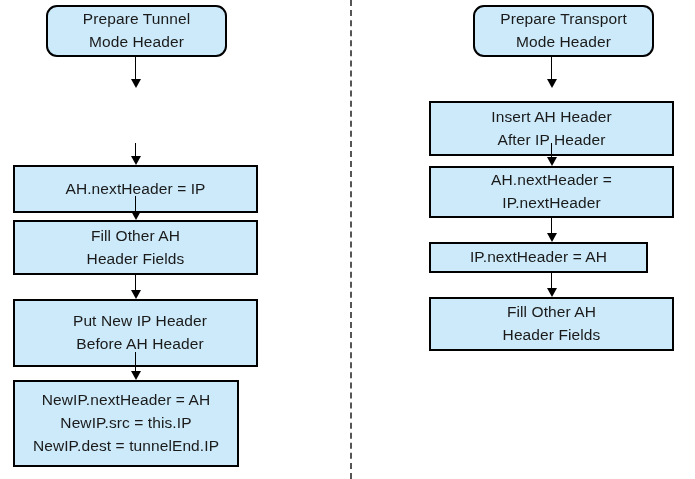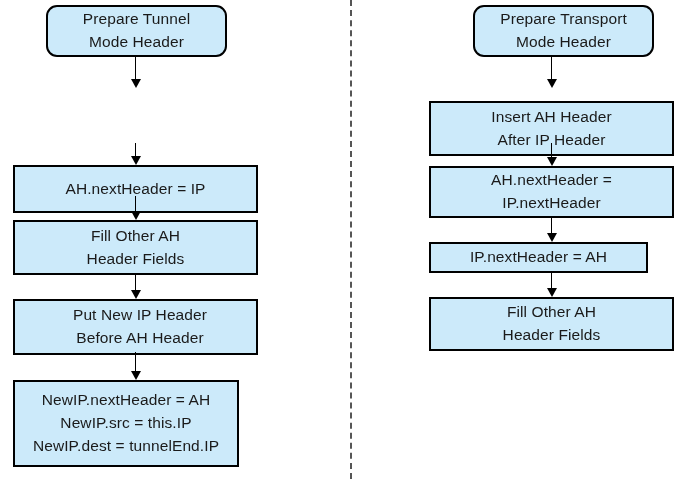--- a/index.html
+++ b/index.html
@@ -64,21 +64,21 @@
 </style>
 </head>
 <body>
 
 <div id="canvas">
     <div class="node terminator" style="left: 46px; top: 5px; width: 181px; height: 52px;">Prepare Tunnel
 Mode Header</div>
     <div class="node" style="left: 13px; top: 165px; width: 245px; height: 48px;">AH.nextHeader = IP</div>
     <div class="node" style="left: 13px; top: 220px; width: 245px; height: 55px;">Fill Other AH
 Header Fields</div>
-    <div class="node" style="left: 13px; top: 299px; width: 245px; height: 56px; padding-left: 9px;">Put New IP Header
+    <div class="node" style="left: 13px; top: 299px; width: 245px; height: 68px; padding-left: 9px;">Put New IP Header
 Before AH Header</div>
     <div class="node" style="left: 13px; top: 380px; width: 226px; height: 87px;">NewIP.nextHeader = AH
 NewIP.src = this.IP
 NewIP.dest = tunnelEnd.IP</div>
     <div class="connector" style="left: 128.5px; top: 57px; height: 31px;">
       <div class="shaft"></div>
       <div class="head"></div>
     </div>
     <div class="connector" style="left: 128.5px; top: 143px; height: 22px;">
       <div class="shaft"></div>

